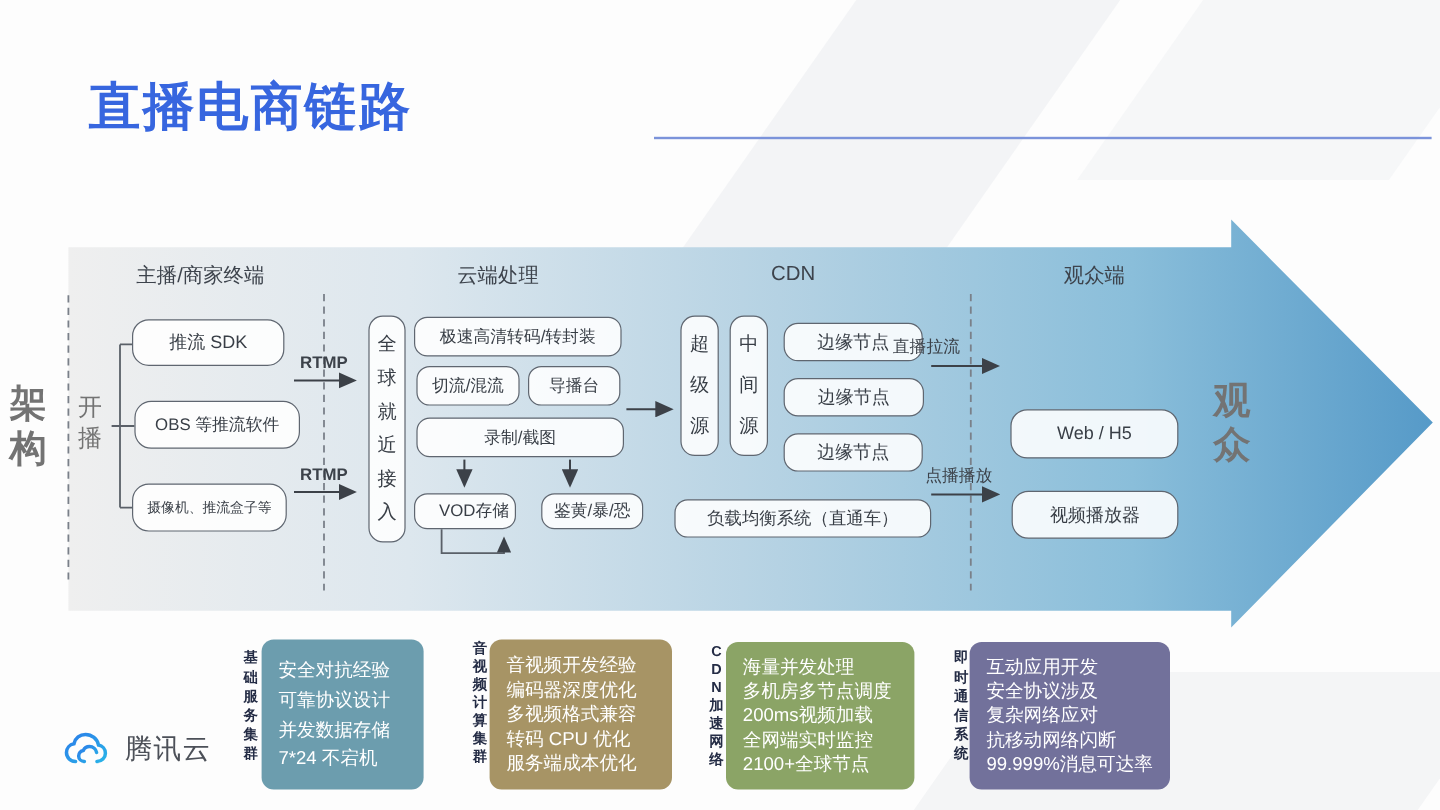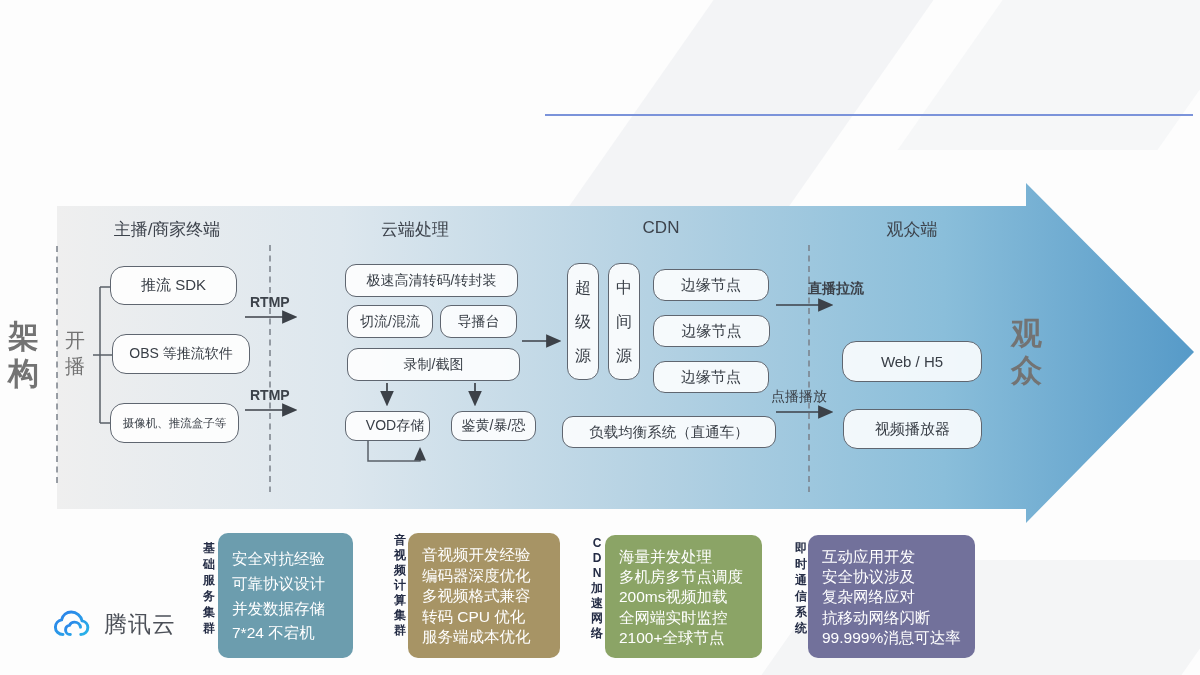--- a/index.html
+++ b/index.html
@@ -25,20 +25,21 @@
 </style>
 </head>
 <body>
 
 <div id="stage">
 
   <div class="deco" style="left:640px;top:0;width:220px;height:210px;"></div>
   <div class="deco" style="left:950px;top:0;width:260px;height:150px;background:rgba(222,226,231,0.22);"></div>
   <div class="deco" style="left:800px;top:560px;width:420px;height:120px;background:rgba(222,226,231,0.28);"></div>
 
+  <div id="title" style="color: rgb(55, 102, 223);">直播电商链路</div>
   <div id="title-rule" style="background: rgb(123, 147, 218);"></div>
 
   <svg class="layer" width="1200" height="675">
     <defs>
       <linearGradient id="ag" gradientUnits="userSpaceOnUse" x1="57" y1="350" x2="1194" y2="350">
         <stop offset="0" stop-color="#efefef"></stop>
         <stop offset="0.25" stop-color="#dde7ee"></stop>
         <stop offset="0.52" stop-color="#b5d2e3"></stop>
         <stop offset="0.78" stop-color="#8abeda"></stop>
         <stop offset="1" stop-color="#569ac8"></stop>
@@ -88,39 +89,42 @@
   <div class="vlabel" style="left:65px;top:327px;font-size:20px;line-height:26px;font-weight:500;">
     <span class="vstack" style="display:inline-block;">开播</span></div>
 
   <div class="node" style="left:110px;top:266px;width:127px;height:39px;">推流 SDK</div>
   <div class="node" style="left:112px;top:334px;width:138px;height:40px;font-size:14px;">OBS 等推流软件</div>
   <div class="node" style="left:110px;top:403px;width:129px;height:40px;font-size:11.5px;">摄像机、推流盒子等</div>
 
   <div class="flowlab" style="left:250px;top:294px;">RTMP</div>
   <div class="flowlab" style="left:250px;top:387px;">RTMP</div>
 
+  <div class="node" style="left:307px;top:263px;width:31px;height:189px;border-radius:12px;font-size:16px;line-height:28px;">
+    <span class="vstack">全球就近接入</span>
+    </div>
   <div class="node" style="left:345px;top:264px;width:173px;height:33px;border-radius:11px;font-size:14px;">极速高清转码/转封装</div>
   <div class="node" style="left:347px;top:305px;width:86px;height:33px;border-radius:11px;font-size:14px;">切流/混流</div>
   <div class="node" style="left:440px;top:305px;width:77px;height:33px;border-radius:11px;font-size:14px;">导播台</div>
   <div class="node" style="left:347px;top:348px;width:173px;height:33px;border-radius:11px;font-size:14px;">录制/截图</div>
   <div class="node" style="left:345px;top:411px;width:85px;height:30px;border-radius:11px;font-size:14px;padding-left:15px;">VOD存储</div>
   <div class="node" style="left:433px;top:411px;width:85px;height:30px;border-radius:11px;font-size:14px;margin-left:18px;">鉴黄/暴/恐</div>
 
   <div class="node" style="left:567px;top:263px;width:32px;height:117px;border-radius:12px;font-size:16px;line-height:34px;">
     <span class="vstack">超级源</span>
     </div>
   <div class="node" style="left:608px;top:263px;width:32px;height:117px;border-radius:12px;font-size:16px;line-height:34px;">
     <span class="vstack">中间源</span>
     </div>
   <div class="node" style="left:653px;top:269px;width:116px;height:32px;border-radius:12px;">边缘节点</div>
   <div class="node" style="left:653px;top:315px;width:117px;height:32px;border-radius:12px;">边缘节点</div>
   <div class="node" style="left:653px;top:361px;width:116px;height:32px;border-radius:12px;">边缘节点</div>
   <div class="node" style="left:562px;top:416px;width:214px;height:32px;border-radius:11px;font-size:14.5px;">负载均衡系统（直通车）</div>
 
-  <div class="flowlab" style="left:808px;top:280px;font-weight:700;">直播拉流</div>
+  <div class="flowlab" style="left:744px;top:280px;font-weight:400;">直播拉流</div>
   <div class="flowlab" style="left:771px;top:388px;font-weight:500;">点播播放</div>
 
   <div class="node" style="left:842px;top:341px;width:140px;height:41px;">Web / H5</div>
   <div class="node" style="left:843px;top:409px;width:139px;height:40px;">视频播放器</div>
 
   <div class="card-label" style="left:203px;top:540px;">
     <span class="vstack" style="display:inline-block;">基础服务集群</span></div>
   <div class="card" style="left: 218px; top: 533px; width: 135px; height: 125px; background: rgb(108, 157, 174);">
     <div>安全对抗经验</div>
     <div>可靠协议设计</div>

